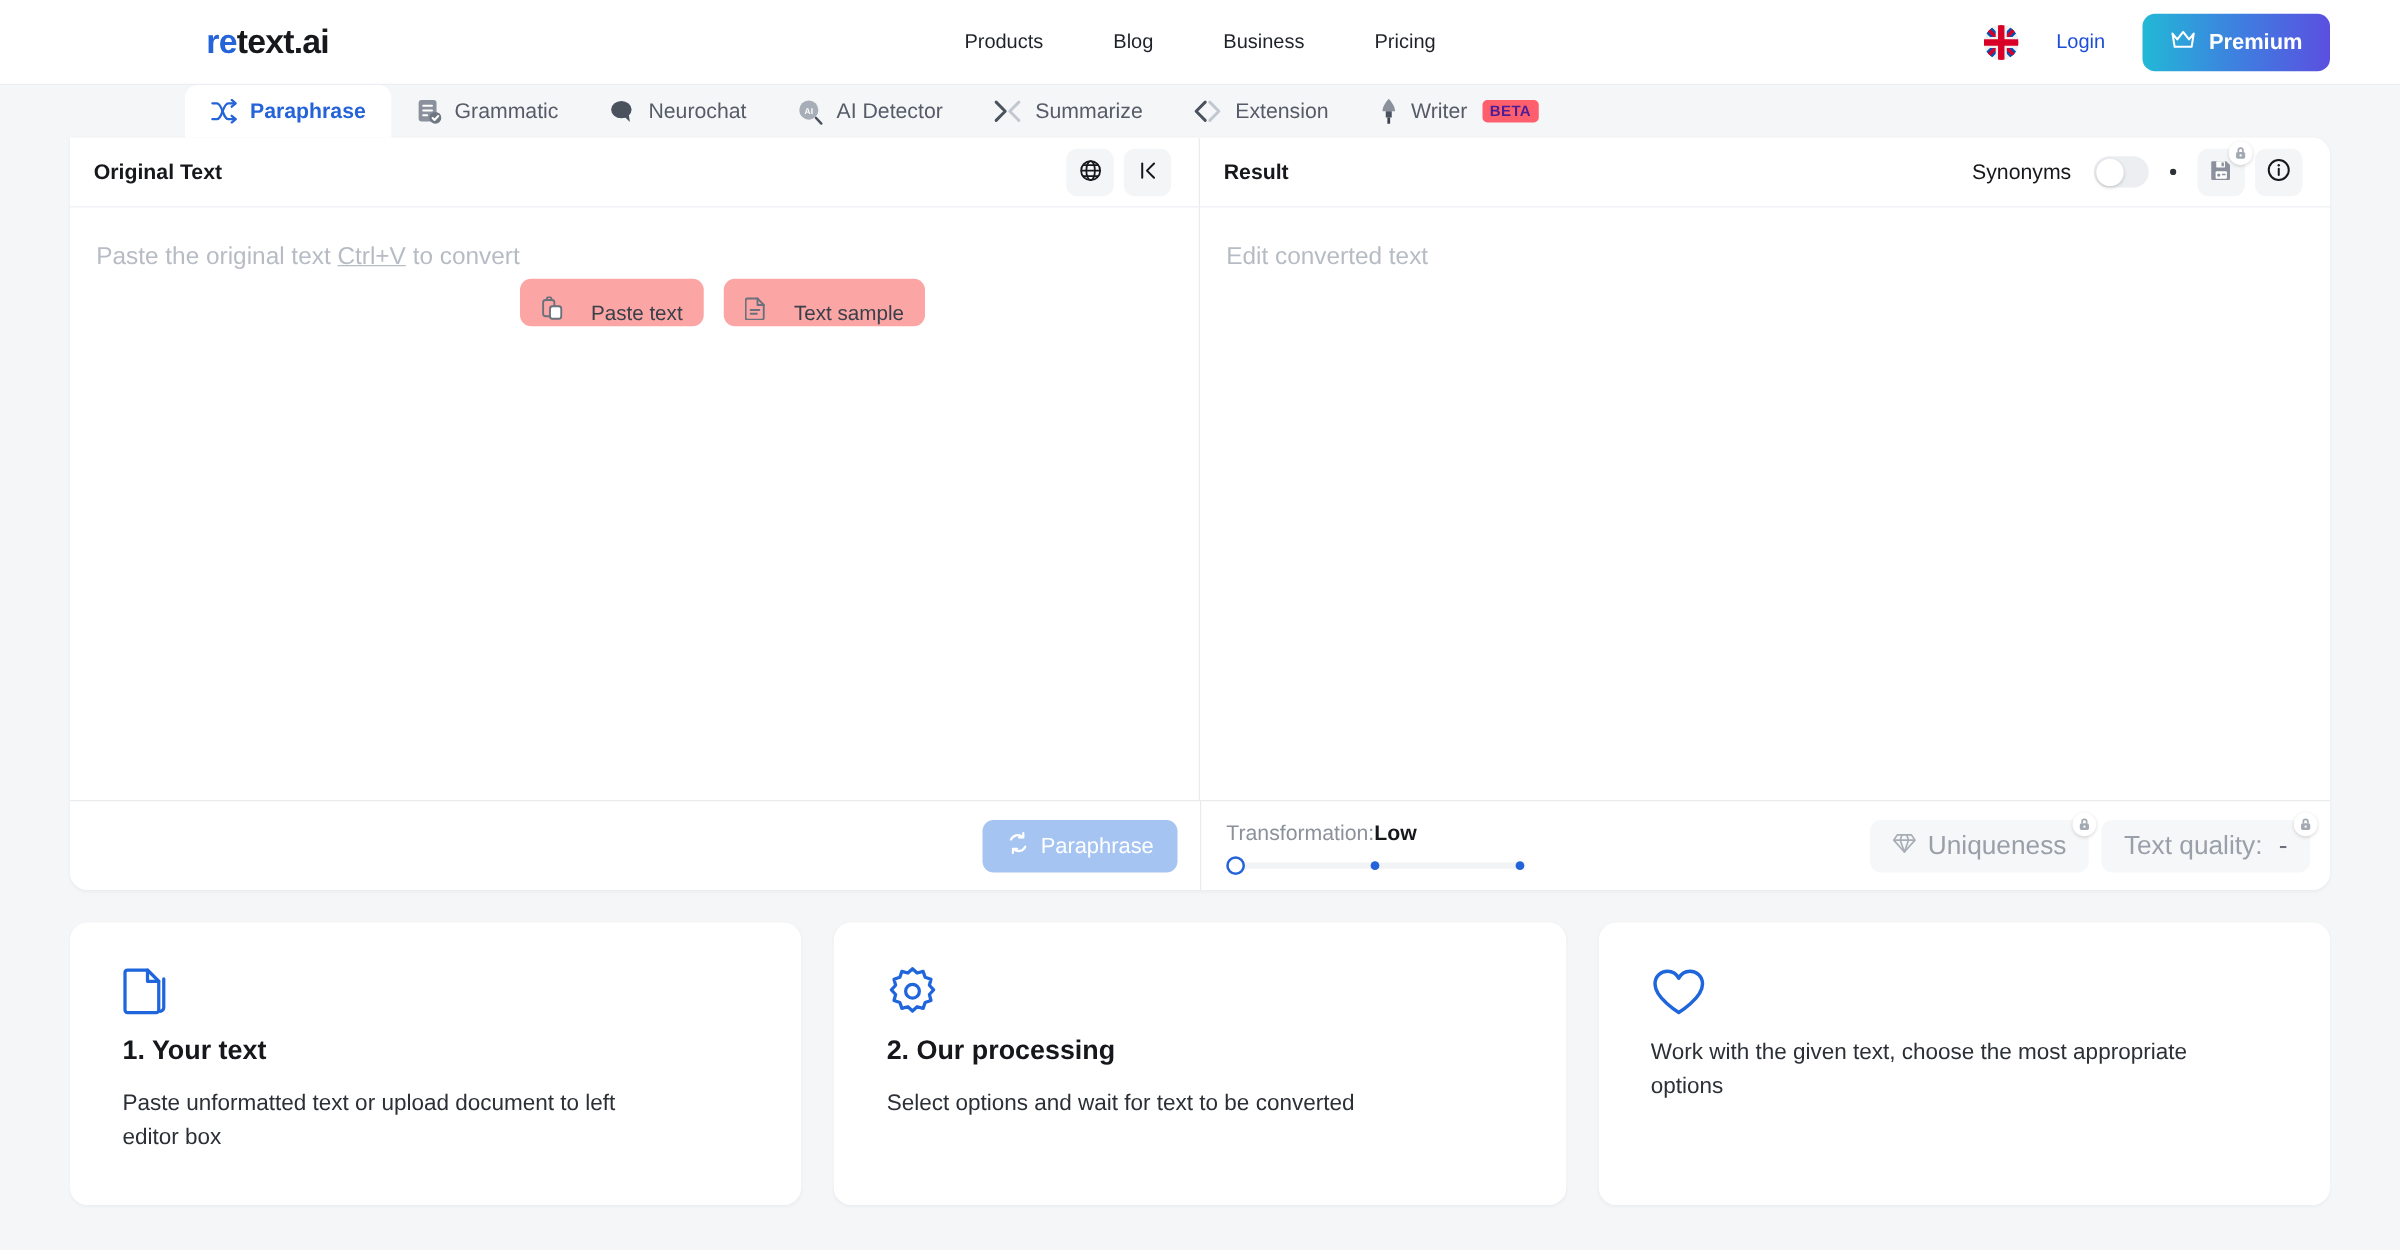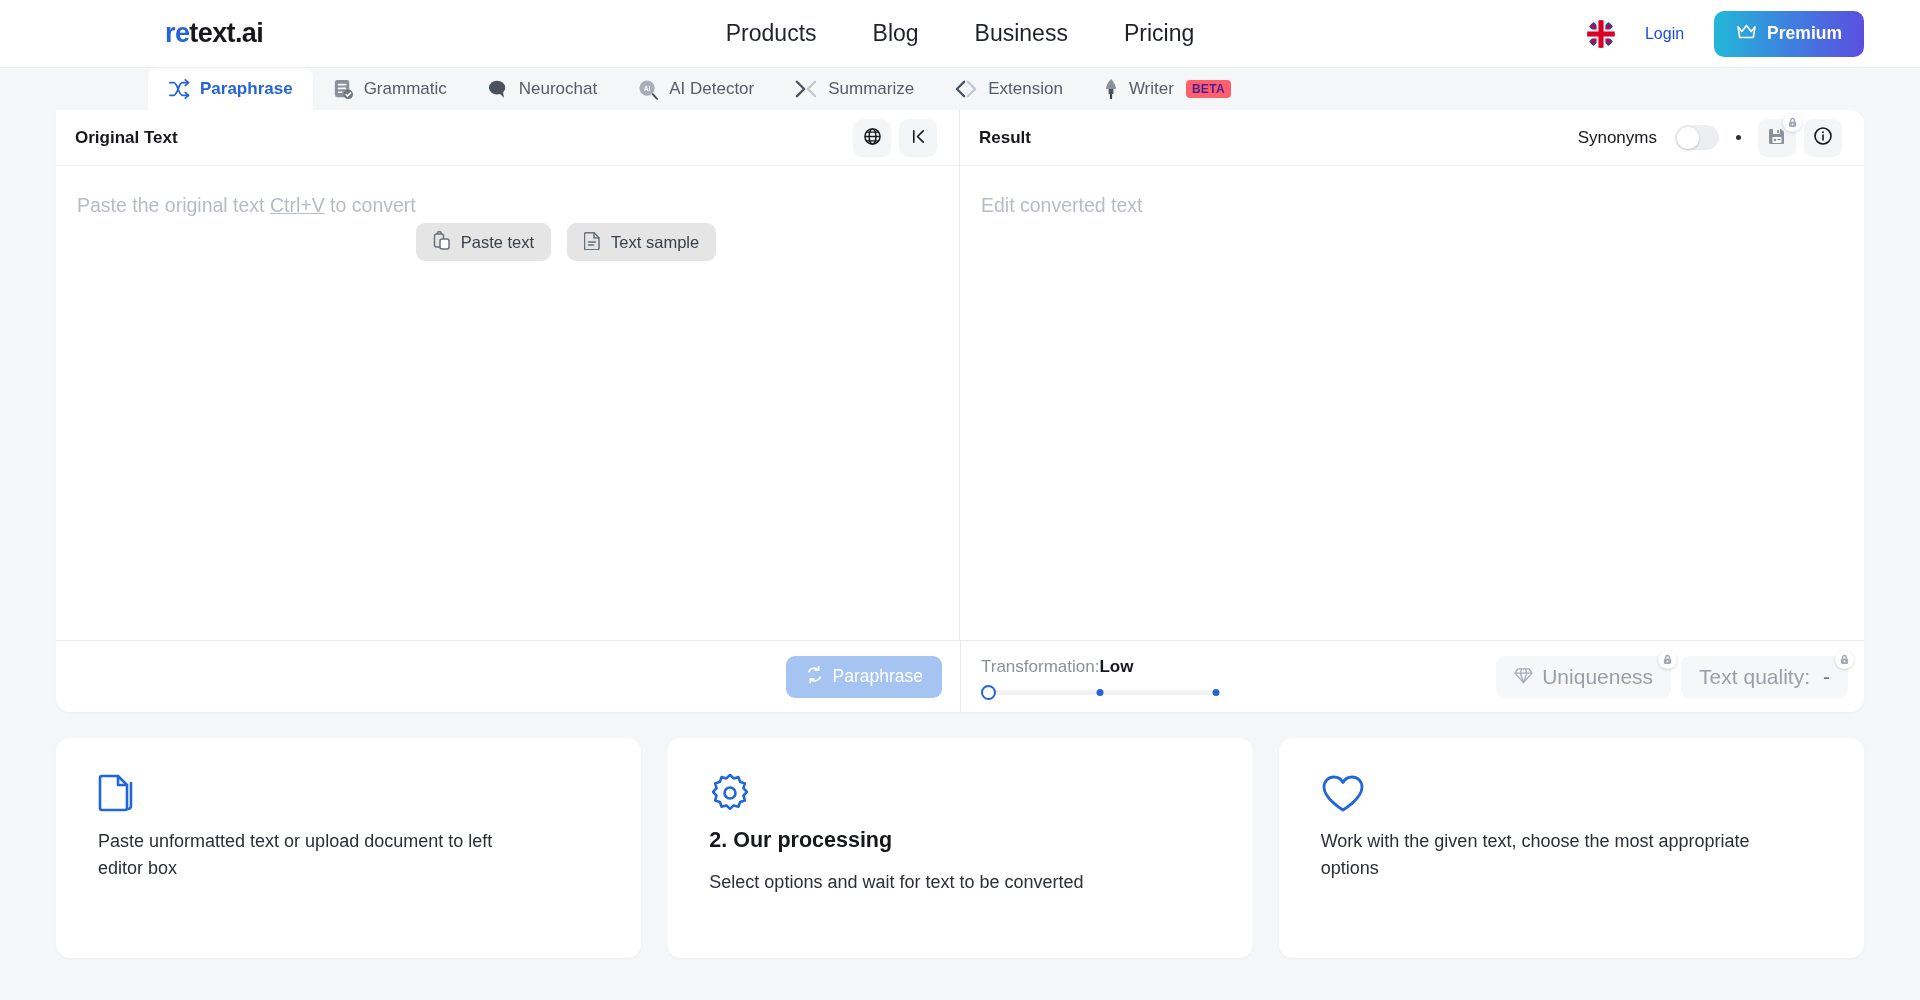--- a/index.html
+++ b/index.html
@@ -30,21 +30,21 @@
   .logo .re { color: #2563d9; }
 
   .nav {
     position: absolute;
     left: 50%;
     transform: translateX(-50%);
     display: flex;
     gap: 56px;
   }
   .nav-link {
-    font-size: 23px;
+    font-size: 16px;
     color: #1f2329;
     cursor: pointer;
     white-space: nowrap;
   }
 
   .header-right {
     margin-left: auto;
     display: flex;
     align-items: center;
     gap: 30px;
@@ -218,25 +218,25 @@
   }
   .placeholder u { text-decoration: underline; }
 
   .ed-actions {
     display: flex;
     gap: 16px;
     margin-top: 31px;
   }
   .chip-btn {
     display: flex;
-    align-items: center;
-    gap: 10px;
+    align-items: flex-end;
+    gap: 22px;
     height: 38px;
     padding: 0 17px;
-    background: #e5e5e5;
+    background: #fca5a5;
     border-radius: 9px;
     font-size: 16.5px;
     color: #3a4049;
     cursor: pointer;
     border: none;
     white-space: nowrap;
   }
 
   
   .botbar {
@@ -667,20 +667,21 @@
   <div class="cards">
 
     <div class="info-card">
       <div class="info-icon">
         <svg width="40" height="42" viewBox="0 0 40 42" fill="none" stroke="#1f66dd" stroke-width="2.6" stroke-linejoin="round" stroke-linecap="round">
           <path d="M4 4 h16 l9 9 v23 a2 2 0 0 1 -2 2 H4 a2 2 0 0 1 -2 -2 V6 a2 2 0 0 1 2 -2 z"></path>
           <path d="M20 4 v9 h9"></path>
           <path d="M33 11 v23 a3 3 0 0 1 -3 3"></path>
         </svg>
       </div>
+      <div class="info-title">1. Your text</div>
       <div class="info-text">Paste unformatted text or upload document to left editor box</div>
     </div>
 
     <div class="info-card">
       <div class="info-icon">
         <svg width="42" height="42" viewBox="0 0 42 42" fill="none" stroke="#1f66dd" stroke-width="2.6" stroke-linejoin="round" stroke-linecap="round">
           <circle cx="21" cy="21" r="5.5"></circle>
           <path d="M21 3 l3.7 3.4 l4.8 -1.3 l1.6 4.7 l4.7 1.6 l-1.3 4.8 l3.4 3.7 l-3.4 3.7 l1.3 4.8 l-4.7 1.6 l-1.6 4.7 l-4.8 -1.3 l-3.7 3.4 l-3.7 -3.4 l-4.8 1.3 l-1.6 -4.7 l-4.7 -1.6 l1.3 -4.8 l-3.4 -3.7 l3.4 -3.7 l-1.3 -4.8 l4.7 -1.6 l1.6 -4.7 l4.8 1.3 z"></path>
         </svg>
       </div>

